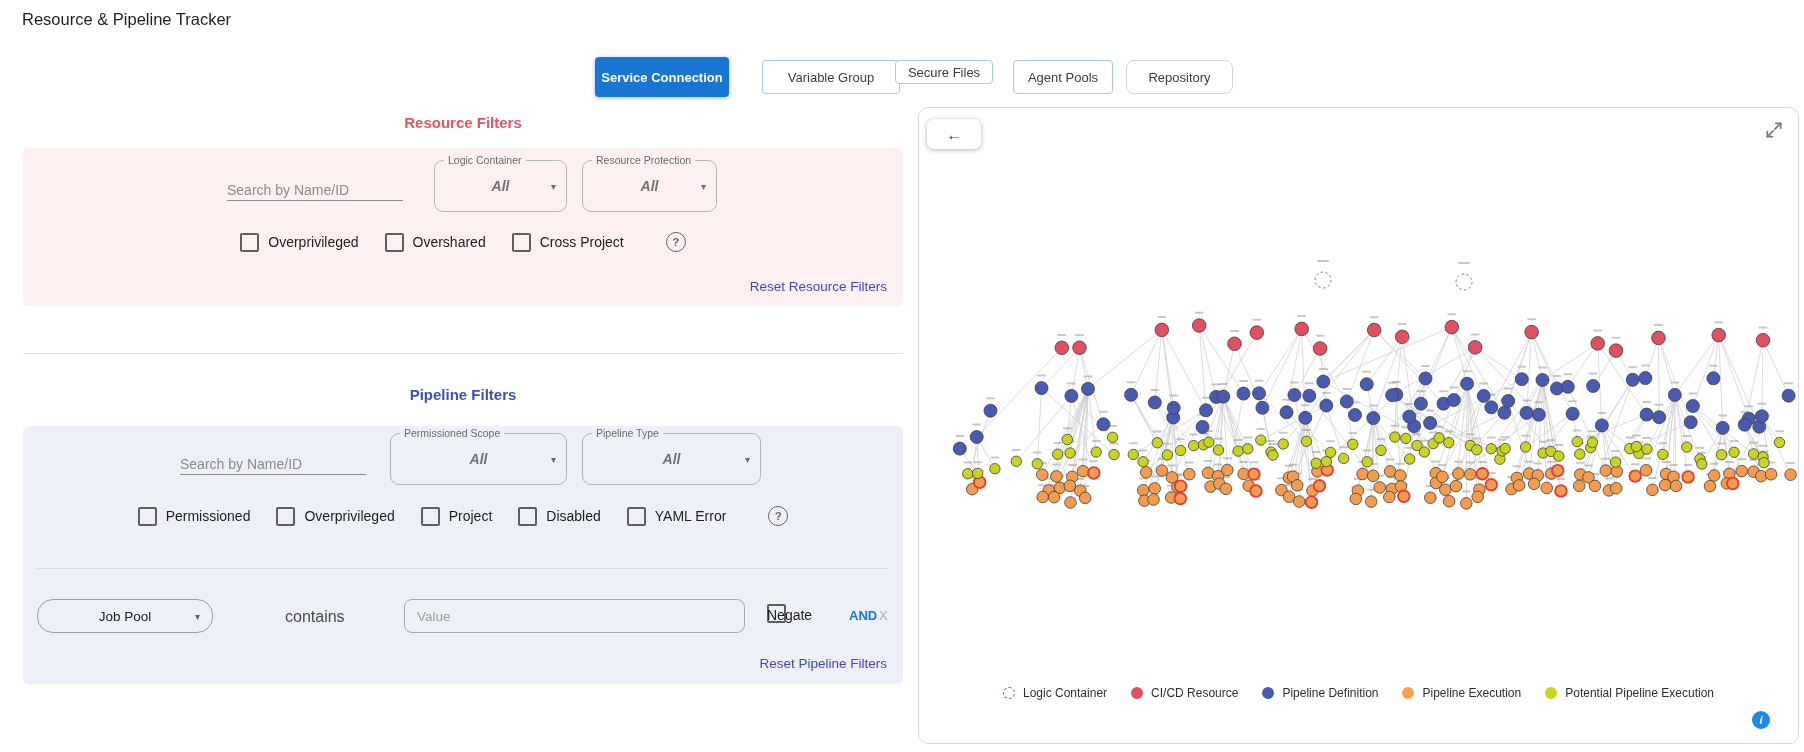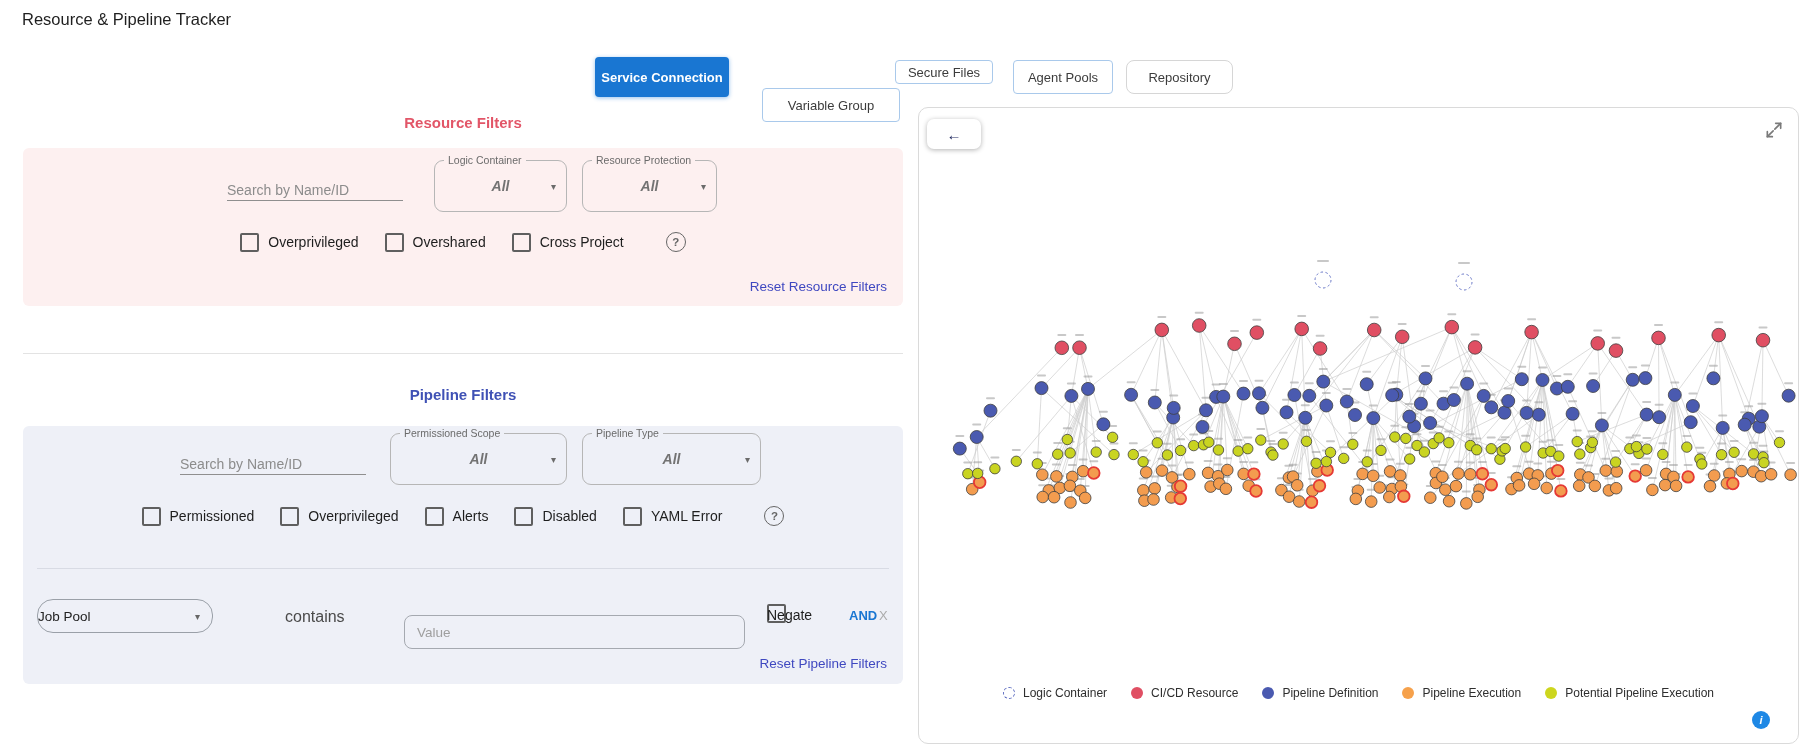--- a/index.html
+++ b/index.html
@@ -46,21 +46,21 @@
   .cbrow{display:flex;align-items:center;justify-content:center;width:100%;gap:26px;}
   .cb{display:flex;align-items:center;gap:9px;font-size:14px;color:#1e1e1e;cursor:pointer;}
   .cbbox{width:15px;height:15px;border:2px solid #5f5f5f;border-radius:2px;flex:0 0 auto;}
   .help{width:18px;height:18px;border:1.7px solid #666;border-radius:50%;
        display:flex;align-items:center;justify-content:center;
        font-size:11.5px;color:#666;font-weight:700;margin-left:16px;cursor:pointer;}
   .reset-link{color:#3f48c0;font-size:13.5px;font-weight:500;cursor:pointer;}
 
   .inner-divider{position:absolute;left:14px;right:14px;height:1px;background:#d8dbe4;}
   .jp-select{border:1px solid #9aa0a8;border-radius:16px;box-sizing:border-box;
-       display:flex;align-items:center;font-size:13.5px;color:#222;cursor:pointer;}
+       display:flex;align-items:center;justify-content:center;font-size:13.5px;color:#222;cursor:pointer;}
   .jp-select .arr{position:absolute;right:12px;color:#666;font-size:10px;}
   .op-label{font-size:16px;color:#4a4a4a;}
   .value-input{border:1px solid #a5a9b0;border-radius:8px;background:transparent;
        font-size:13.5px;color:#222;padding:0 12px;outline:none;box-sizing:border-box;}
   .value-input::placeholder{color:#9e9e9e;}
   .and-link{color:#1976d2;font-weight:700;font-size:13px;cursor:pointer;}
   .x-btn{color:#ababab;font-size:13px;cursor:pointer;}
 
   
   .gcard{left:918px;top:107px;width:881px;height:637px;background:#fff;
@@ -78,21 +78,21 @@
        background:#1e88e5;color:#fff;font-size:11px;font-weight:700;font-style:italic;
        display:flex;align-items:center;justify-content:center;cursor:pointer;}
   #graph-svg{position:absolute;left:0;top:0;}
 </style>
 </head>
 <body>
 
 <div class="abs page-title">Resource &amp; Pipeline Tracker</div>
 
 <div class="abs tab tab-active" style="left:595px;top:57px;width:134px;height:40px;">Service Connection</div>
-<div class="abs tab tab-blue" style="left:762px;top:60px;width:138px;height:34px;margin-top:28px;">Variable Group</div>
+<div class="abs tab tab-blue" style="left:762px;top:60px;width:138px;height:34px;">Variable Group</div>
 <div class="abs tab tab-blue" style="left:895px;top:60px;width:98px;height:24px;">Secure Files</div>
 <div class="abs tab tab-blue" style="left:1013px;top:60px;width:100px;height:34px;">Agent Pools</div>
 <div class="abs tab tab-gray" style="left:1126px;top:60px;width:107px;height:34px;">Repository</div>
 
 <div class="abs section-title t-res" style="top:114px;">Resource Filters</div>
 
 <div class="abs panel panel-pink" style="top:148px;height:158px;">
   <input class="abs std-input" style="left: 204px; top: 32px; width: 176px;" placeholder="Search by Name/ID">
   <div class="abs mselect" style="left:411px;top:12px;width:133px;height:52px;">
     <span class="lbl">Logic Container</span>
@@ -142,41 +142,41 @@
       <label class="cb">
         <span class="cbbox"></span>
         <span>Permissioned</span>
       </label>
       <label class="cb">
         <span class="cbbox"></span>
         <span>Overprivileged</span>
       </label>
       <label class="cb">
         <span class="cbbox"></span>
-        <span>Alerts</span>
+        <span>Project</span>
       </label>
       <label class="cb">
         <span class="cbbox"></span>
         <span>Disabled</span>
       </label>
       <label class="cb">
         <span class="cbbox"></span>
         <span>YAML Error</span>
       </label>
       <span class="help">?</span>
     </div>
 
   <div class="inner-divider" style="top:142px;"></div>
 
   <div class="abs jp-select" style="left:14px;top:173px;width:176px;height:34px;">
     <span>Job Pool</span>
     <span class="arr">▾</span>
   </div>
   <span class="abs op-label" style="left:262px;top:182px;">contains</span>
-  <input class="abs value-input" style="left: 381px; top: 173px; width: 341px; height: 34px; margin-top: 16px;" placeholder="Value">
+  <input class="abs value-input" style="left: 381px; top: 173px; width: 341px; height: 34px;" placeholder="Value">
   <span class="abs cbbox" style="left:744px;top:178px;"></span>
   <span class="abs" style="left:744px;top:181px;font-size:14px;color:#1e1e1e;">Negate</span>
   <span class="abs and-link" style="left:826px;top:182px;">AND</span>
   <span class="abs x-btn" style="left:856px;top:182px;">X</span>
 
   <div class="abs reset-link" style="right:16px;top:230px;">Reset Pipeline Filters</div>
 </div>
 
 <div class="abs gcard">
   <svg id="graph-svg" width="879" height="575" viewBox="0 0 879 575">

